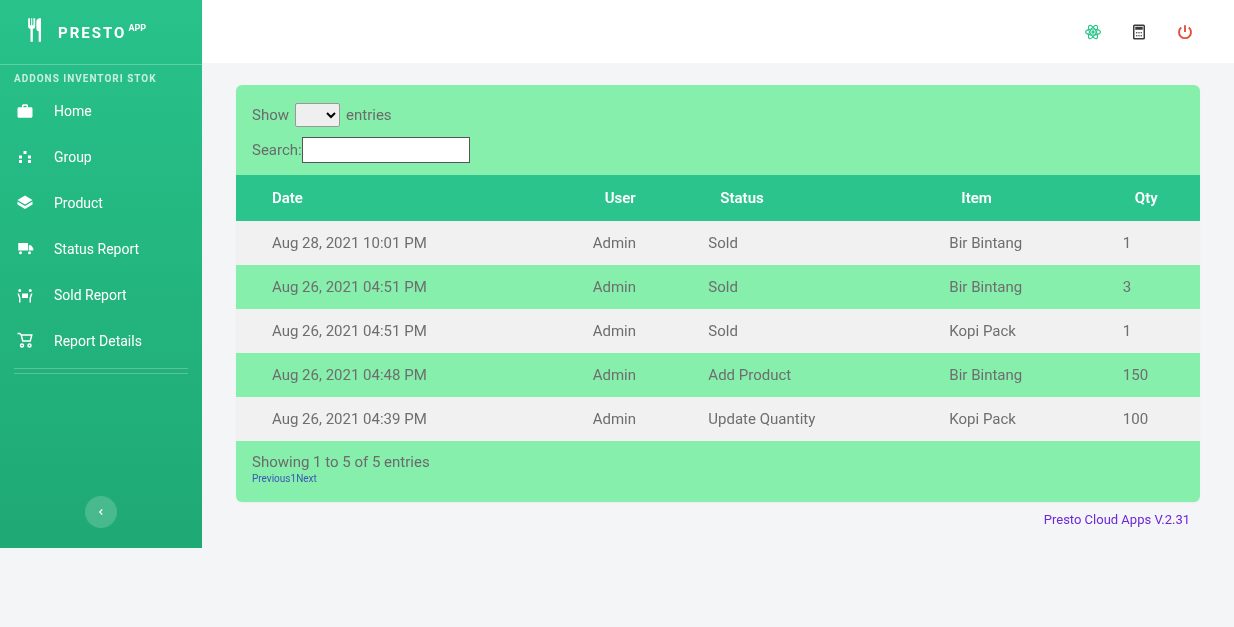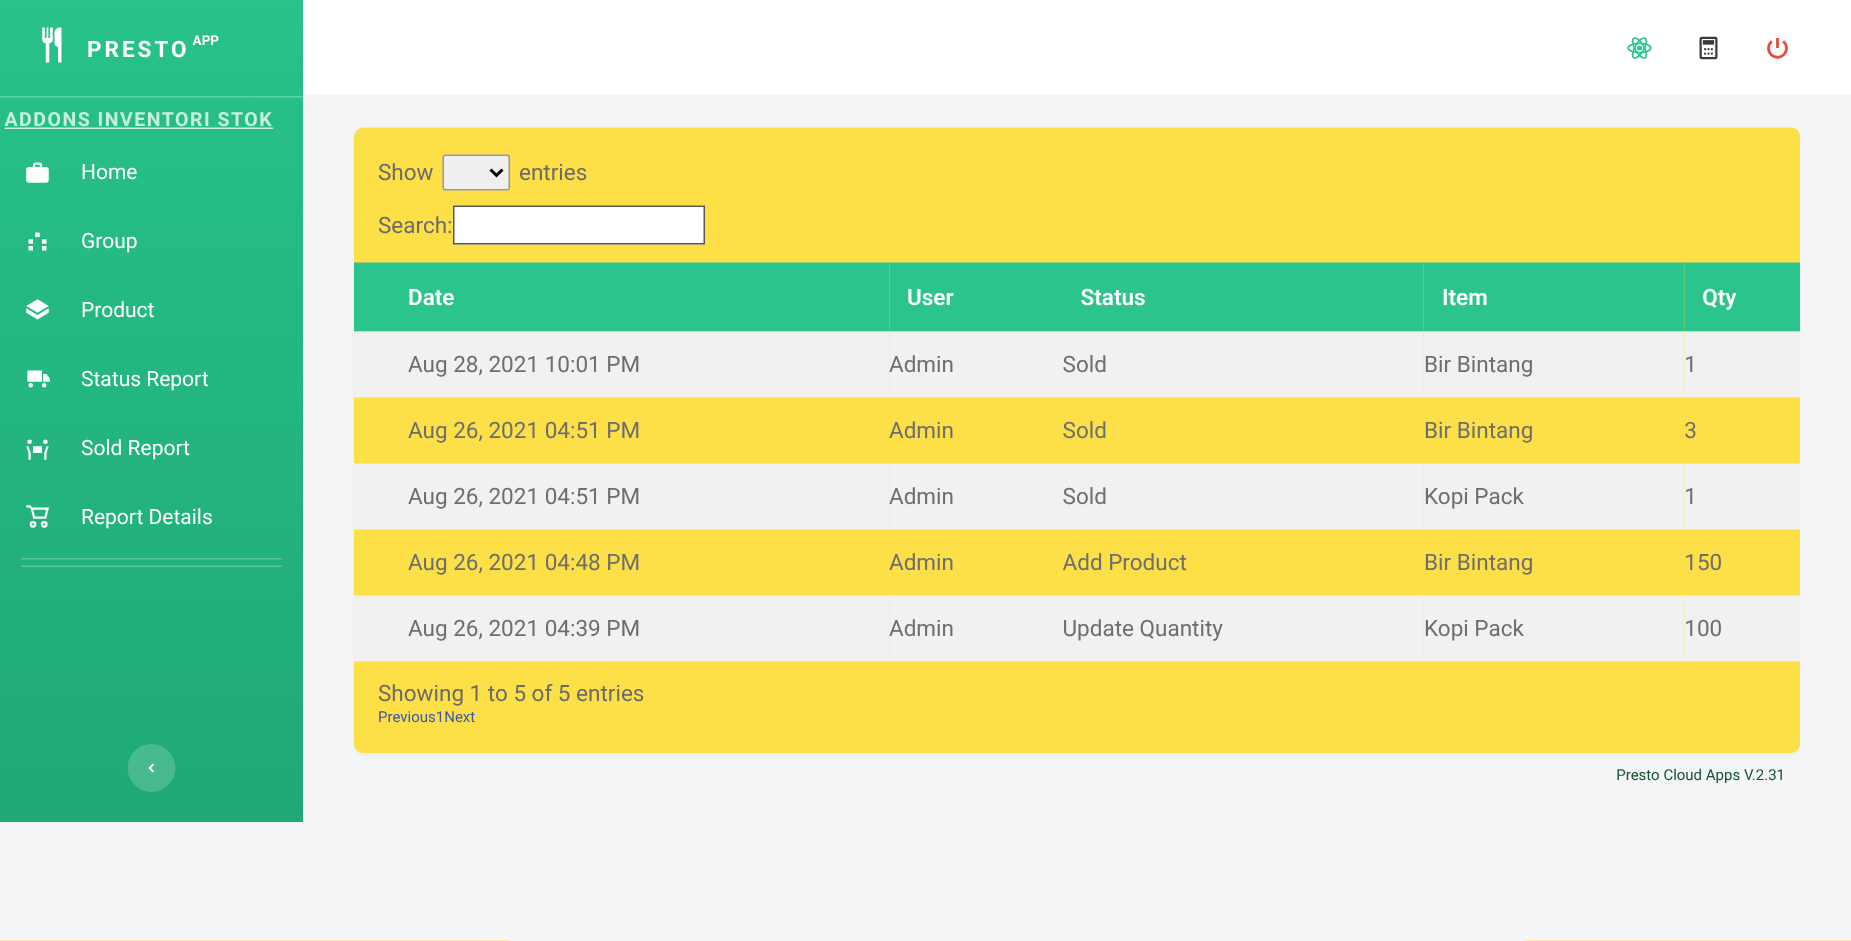--- a/index.html
+++ b/index.html
@@ -3,48 +3,48 @@
 <meta charset="utf-8">
 <style>
 * { box-sizing: border-box; margin: 0; padding: 0; }
 body { font-family: -apple-system, BlinkMacSystemFont, "Segoe UI", Roboto, sans-serif; background: #f4f5f7; width: 1234px; height: 627px; overflow: hidden; }
 .app { display: flex; height: 548px; }
 .sidebar { width: 202px; background: linear-gradient(180deg, #28c28a 0%, #1fa974 100%); color: #fff; display: flex; flex-direction: column; }
 .brand { display: flex; align-items: center; padding: 16px 20px; gap: 10px; }
 .brand-icon svg { width: 28px; height: 28px; }
 .brand-text { font-weight: 700; letter-spacing: 2px; font-size: 15px; }
 .brand-sup { font-size: 9px; font-weight: 700; vertical-align: top; margin-left: 2px; }
-.section-label { font-size: 13px; font-weight: 700; letter-spacing: 1px; padding: 8px 3px 4px; color: rgba(255,255,255,0.75); border-top: 1px solid rgba(255,255,255,0.25); text-decoration: underline; }
+.section-label { font-size: 10px; font-weight: 700; letter-spacing: 1px; padding: 8px 14px 4px; color: rgba(255,255,255,0.75); border-top: 1px solid rgba(255,255,255,0.25); }
 .nav { flex: 1; }
 .nav-item { display: flex; align-items: center; gap: 20px; padding: 14px 16px; font-size: 14px; cursor: pointer; color: #fff; }
 .nav-item svg { width: 18px; height: 18px; flex-shrink: 0; }
 .nav-sep { border-top: 1px solid rgba(255,255,255,0.25); margin: 4px 14px; }
 .collapse-btn { width: 32px; height: 32px; border-radius: 50%; background: rgba(255,255,255,0.18); margin: 8px auto 20px; display: flex; align-items: center; justify-content: center; cursor: pointer; }
 .collapse-btn svg { width: 10px; height: 10px; }
 .main { flex: 1; display: flex; flex-direction: column; }
 .topbar { height: 63px; background: #fff; display: flex; align-items: center; justify-content: flex-end; padding: 0 40px; gap: 28px; }
 .top-icon { cursor: pointer; display: flex; align-items: center; }
 .top-icon svg { width: 18px; height: 18px; }
 .content { padding: 22px 34px 10px; flex: 1; }
-.card { background: #fde047; border-radius: 6px; padding: 18px 0 18px; box-shadow: 0 1px 2px rgba(0,0,0,0.04); }
+.card { background: #86efac; border-radius: 6px; padding: 18px 0 18px; box-shadow: 0 1px 2px rgba(0,0,0,0.04); }
 .controls-row { display: flex; align-items: center; gap: 6px; padding: 0 16px 6px; color: #6b6b6b; font-size: 15px; }
 .controls-row select { border: 1px solid #999; border-radius: 2px; height: 24px; width: 45px; font-size: 13px; }
 .search-row { display: flex; align-items: center; padding: 4px 16px 12px; color: #6b6b6b; font-size: 15px; }
 .search-row input { border: 1px solid #555; height: 26px; width: 168px; margin-left: 0; font-size: 13px; padding: 2px 4px; }
 table { width: 100%; border-collapse: collapse; }
 thead tr { background: #2bc48c; color: #fff; }
 th { text-align: left; font-weight: 600; font-size: 15px; padding: 14px 12px; }
 th.date-col { padding-left: 36px; }
 td { font-size: 15px; color: #6e6e6e; padding: 13px 0; }
 td.date-col { padding-left: 36px; }
 tbody tr:nth-child(odd) { background: #f1f1f1; }
 .footer-info { padding: 12px 16px 0; color: #6b6b6b; font-size: 15px; }
 .pagination { padding: 2px 16px 0; font-size: 10px; }
 .pagination .page-link { color: #3b57b3; cursor: pointer; }
-.app-version { text-align: right; padding: 10px 10px 0 0; font-size: 10px; color: #14532d; }
+.app-version { text-align: right; padding: 10px 10px 0 0; font-size: 13px; color: #6d28d9; }
 </style>
 </head>
 <body>
 
 <div class="app">
   <aside class="sidebar">
     <div class="brand">
       <span class="brand-icon">
         <svg viewBox="0 0 24 24" fill="#fff">
             <path d="M7 2v7c0 1.1.9 2 2 2v11h2V11c1.1 0 2-.9 2-2V2h-1.5v6h-1V2h-1v6h-1V2H7zm10 0c-1.7 0-3 1.3-3 3v6c0 1.1.9 2 2 2v9h2V2z"></path>

